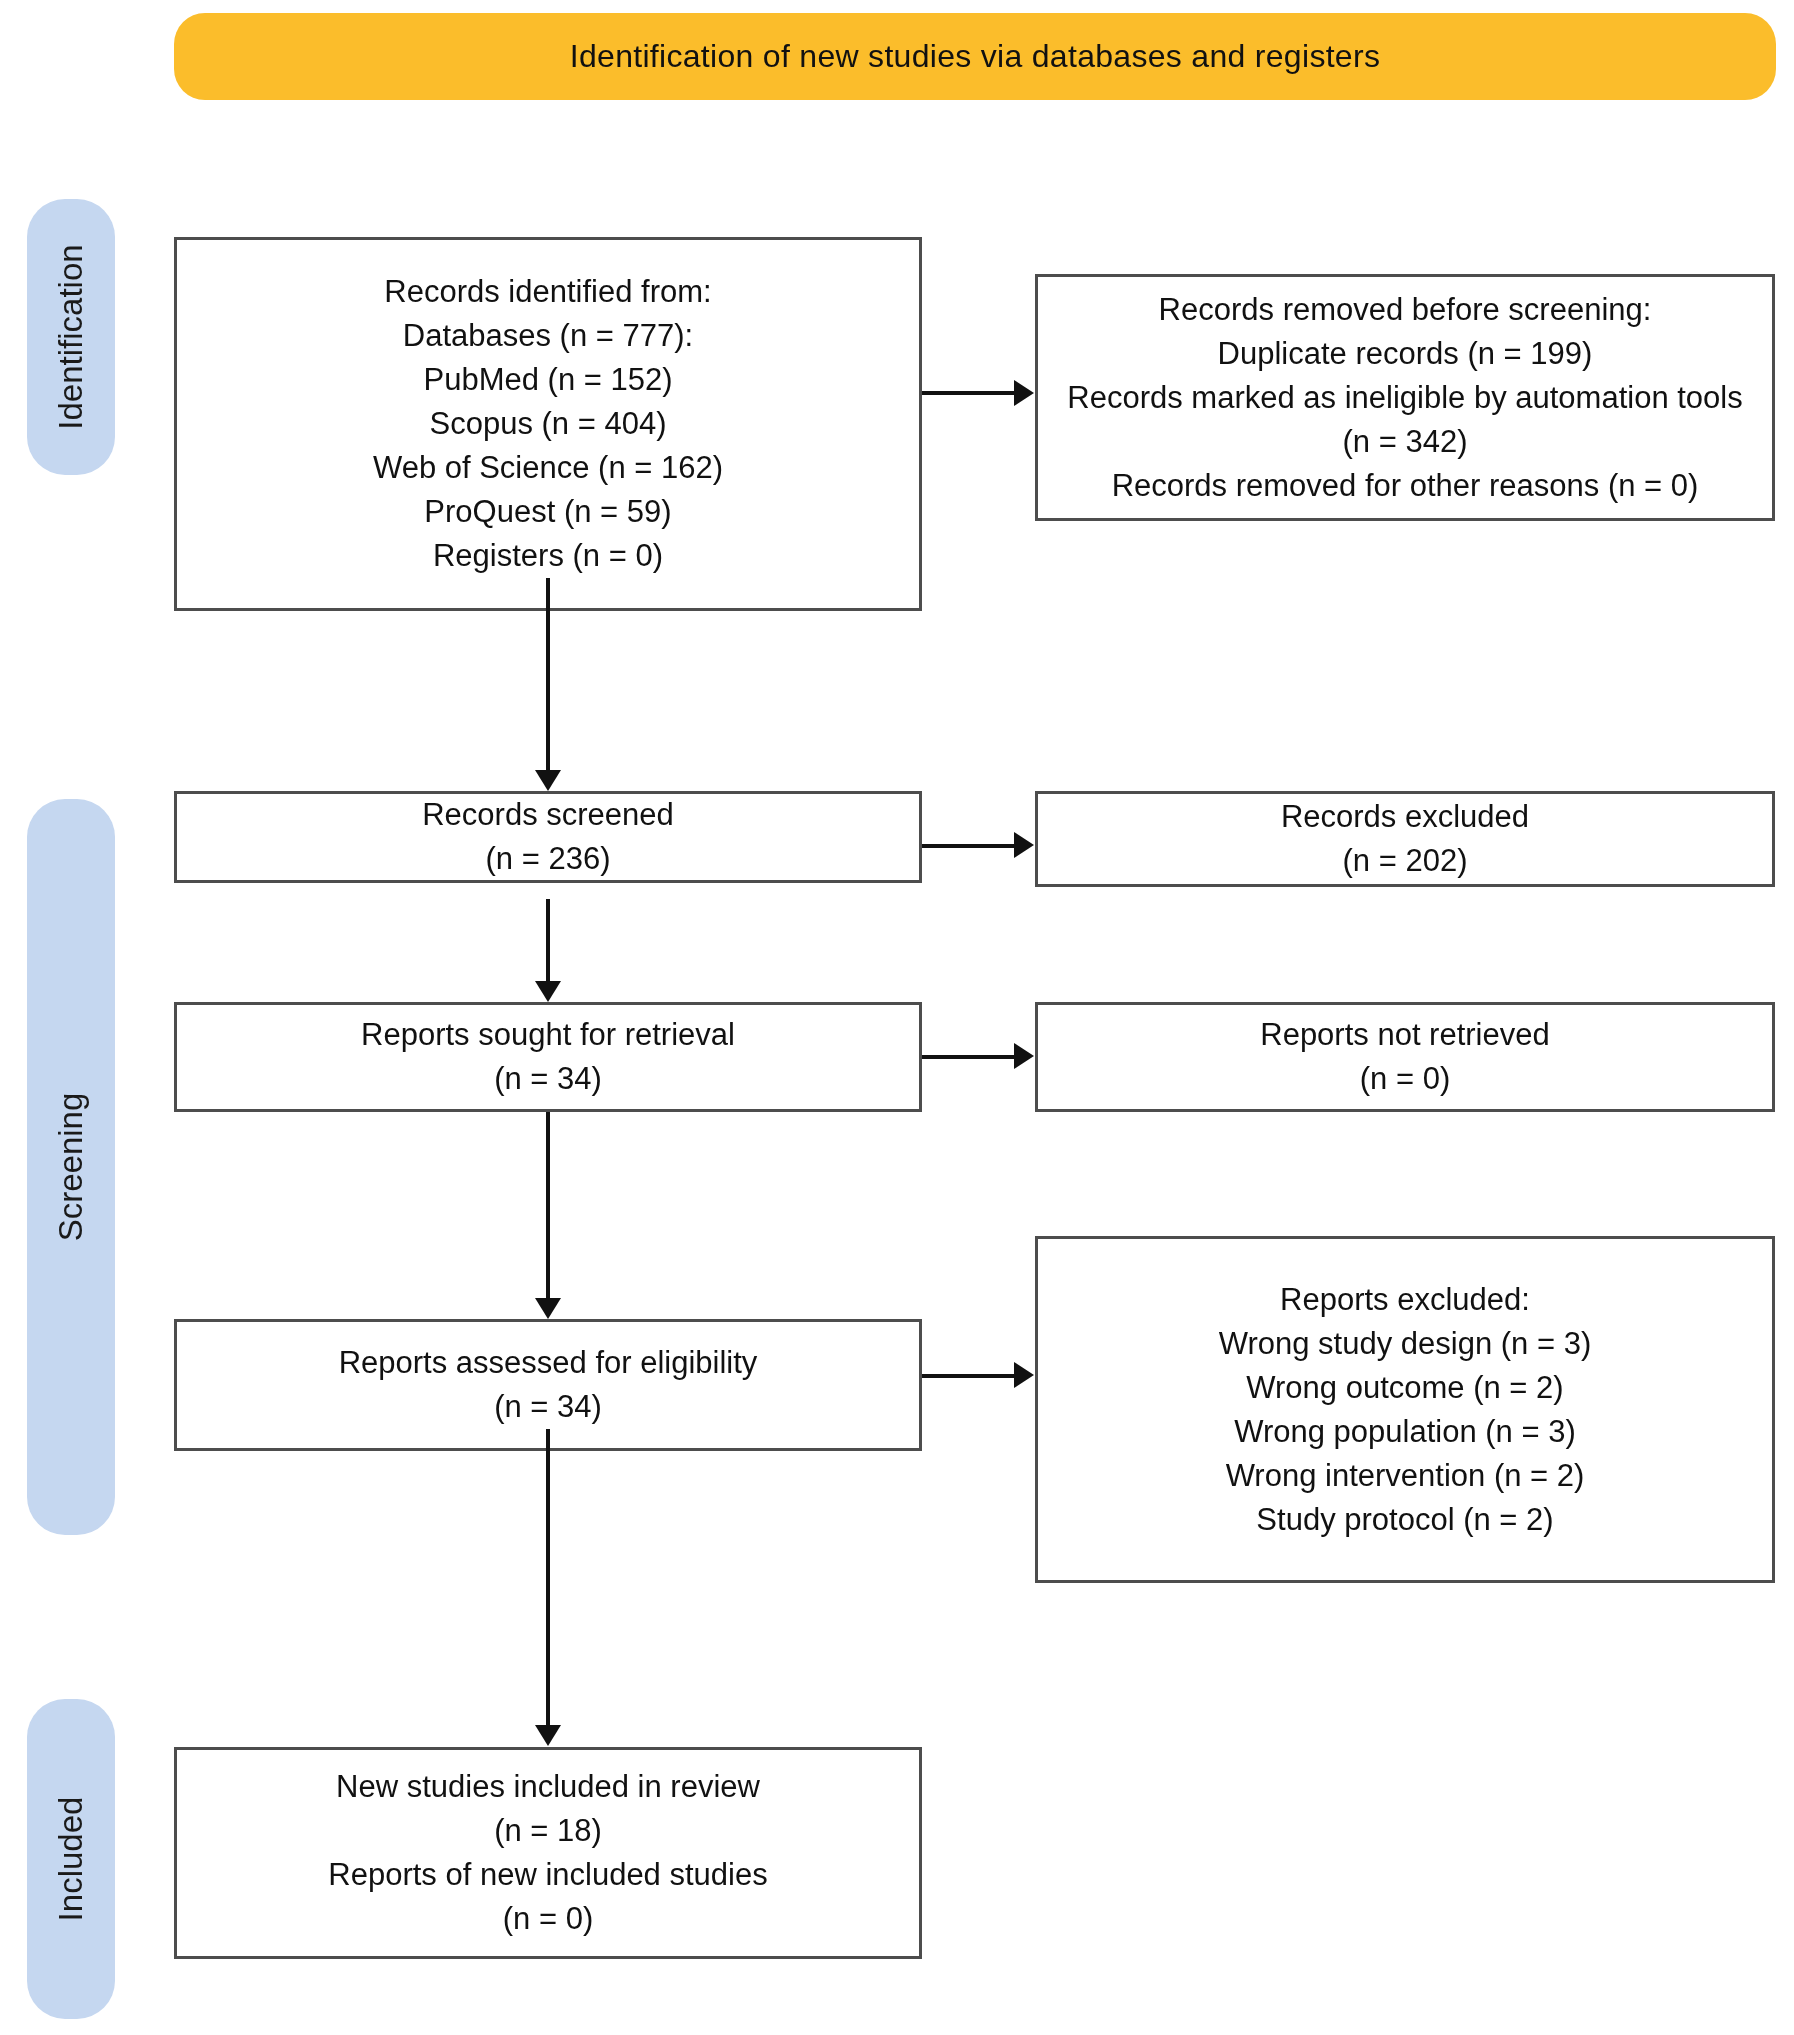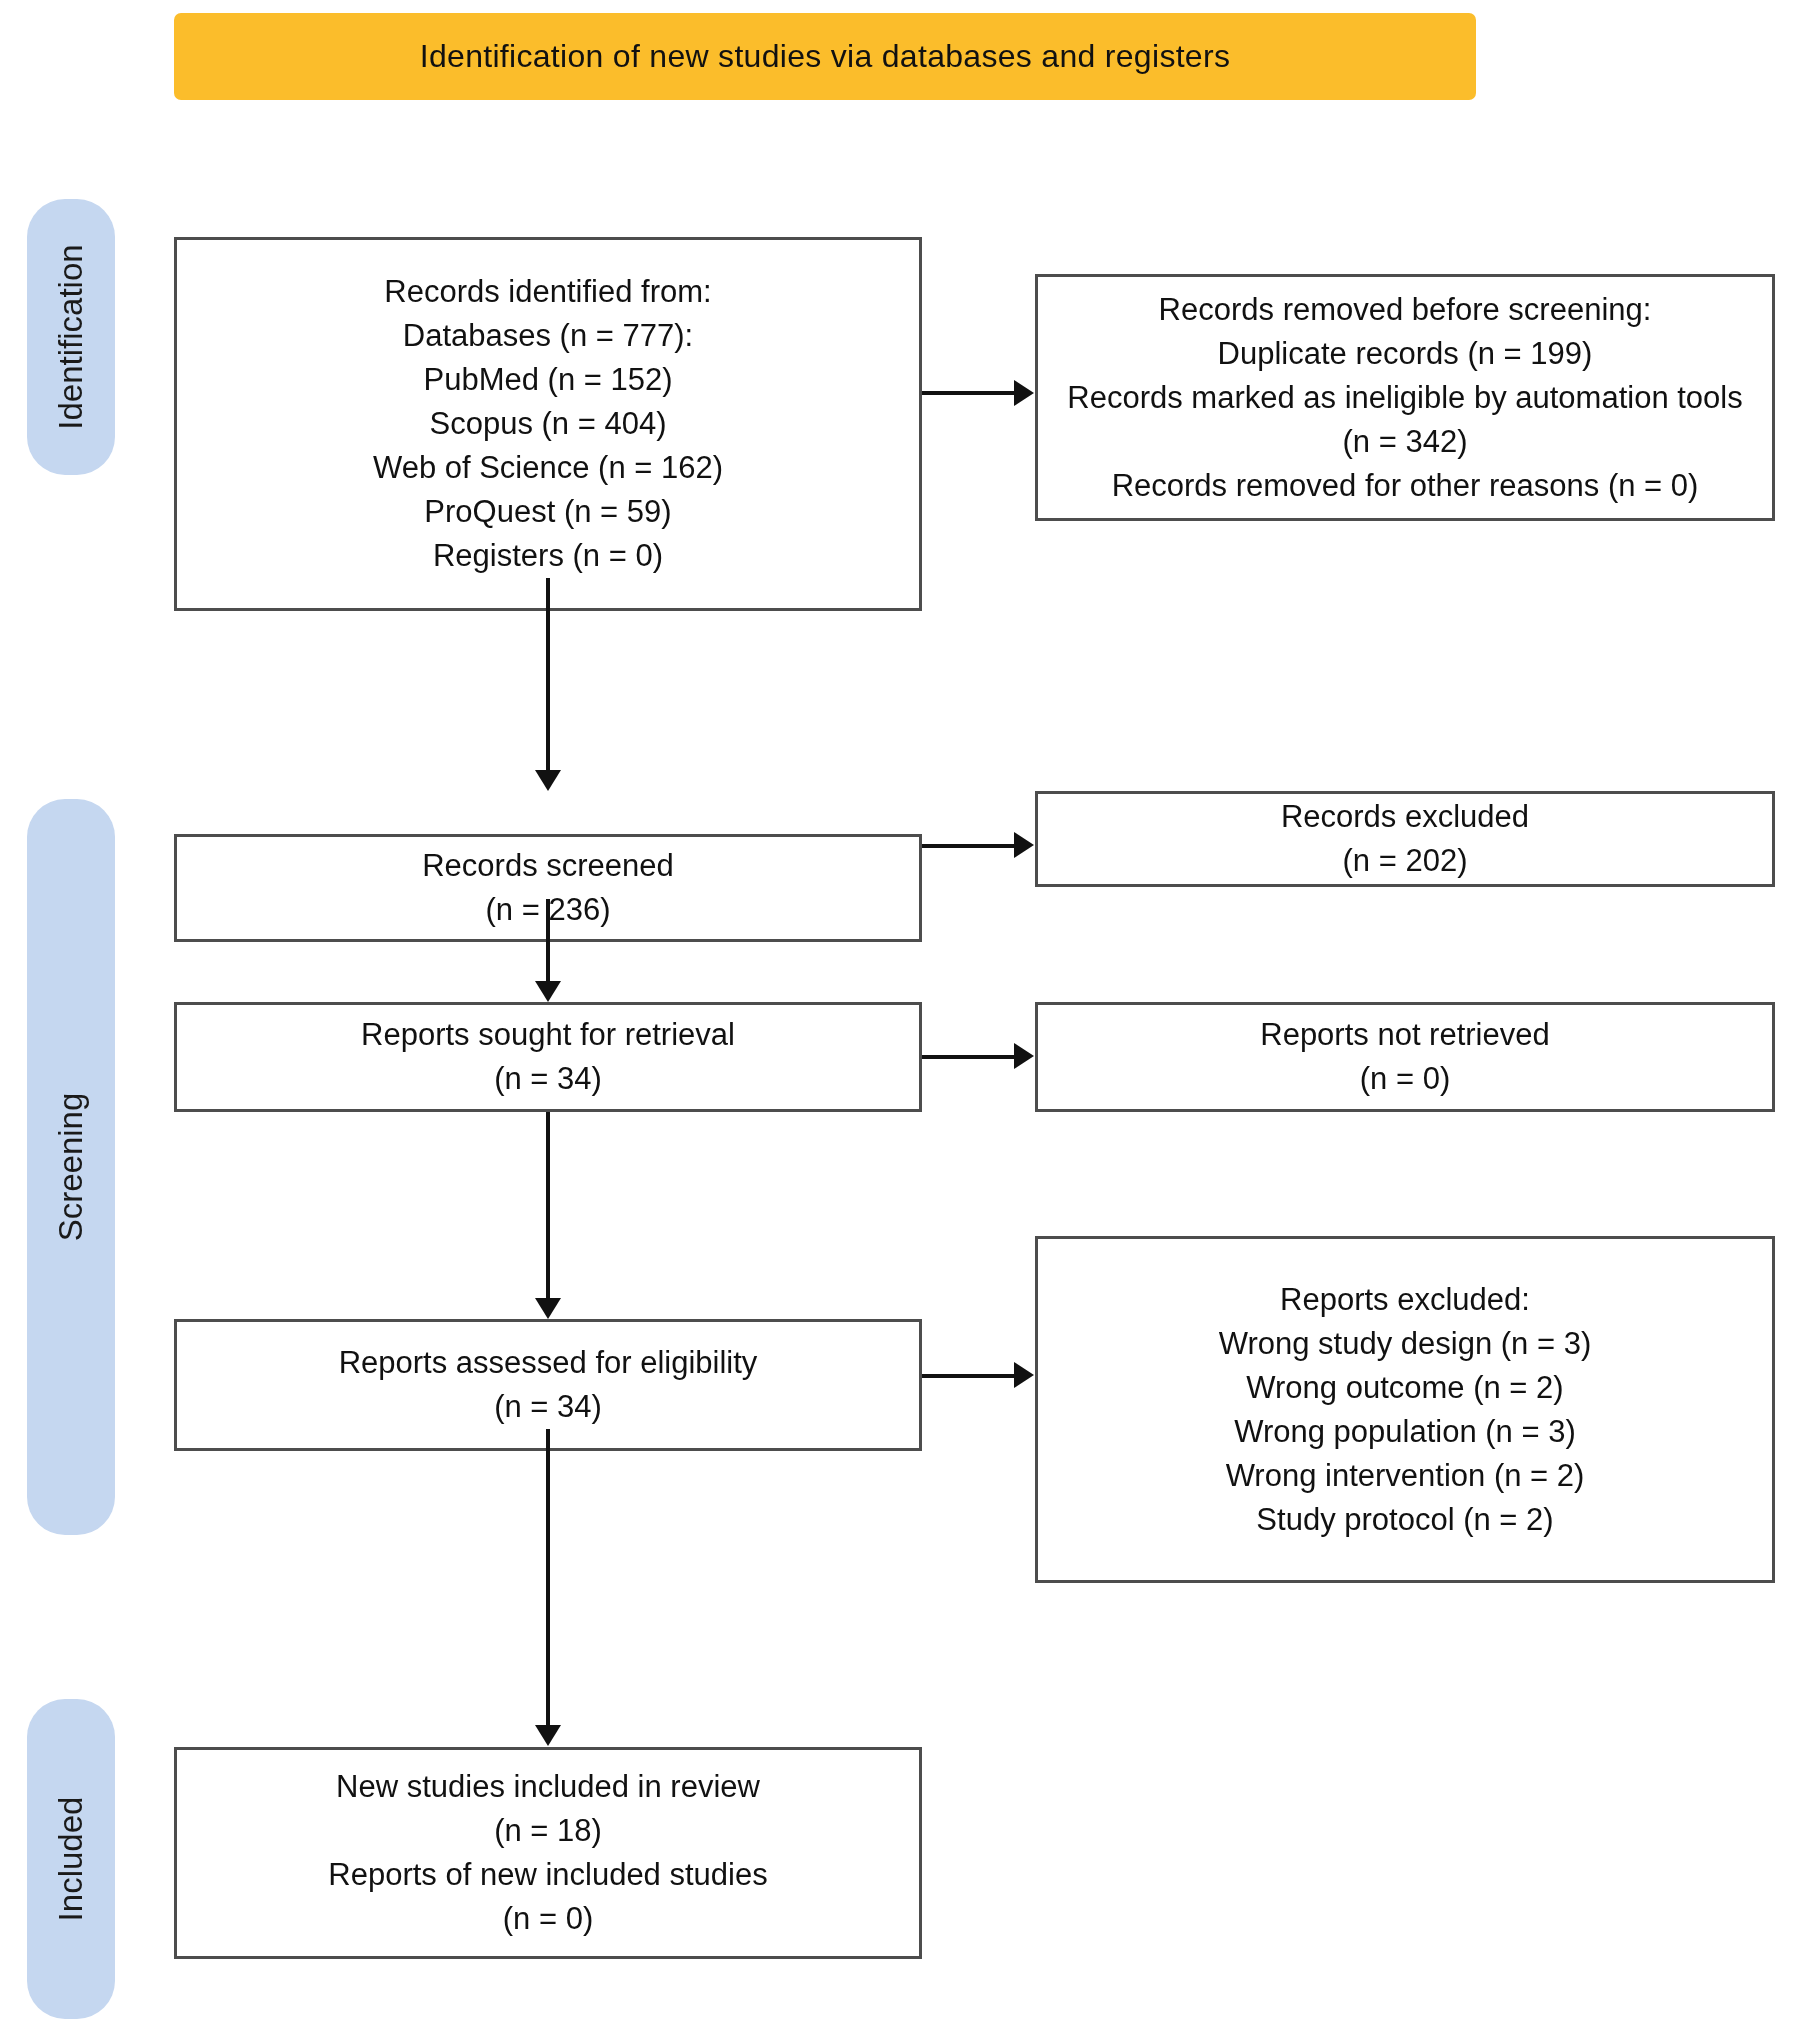--- a/index.html
+++ b/index.html
@@ -13,23 +13,23 @@
     width: 1794px;
     height: 2035px;
     background: #ffffff;
     overflow: hidden;
     color: #111111;
   }
   
   .banner {
     position: absolute;
     left: 174px; top: 13px;
-    width: 1302px; height: 87px;
+    width: 1602px; height: 87px;
     background: #FBBD2B;
-    border-radius: 7px;
+    border-radius: 31px;
     display: flex;
     align-items: center;
     justify-content: center;
     text-align: center;
     font-size: 32px;
     letter-spacing: 0.3px;
   }
   
   .band {
     position: absolute;
@@ -67,21 +67,21 @@
     white-space: pre-line;
     font-size: 31px;
     line-height: 44px;
     color: #111111;
   }
   .col-left  { left: 174px;  width: 748px; }
   .col-right { left: 1035px; width: 740px; }
 
   .box-identified { top: 205px;  height: 374px; margin-top: 32px; }
   .box-removed    { top: 274px;  height: 247px; }
-  .box-screened   { top: 791px; height: 108px; margin-top: 43px; }
+  .box-screened   { top: 791px; height: 92px; }
   .box-excluded   { top: 791px; height: 96px; }
   .box-sought     { top: 1002px; height: 110px; justify-content: center; }
   .box-notretr    { top: 1002px; height: 110px; }
   .box-assessed   { top: 1319px; height: 132px; }
   .box-repexcl    { top: 1236px; height: 347px; }
   .box-included   { top: 1747px; height: 212px; }
 
   
   .line-v {
     position: absolute;

